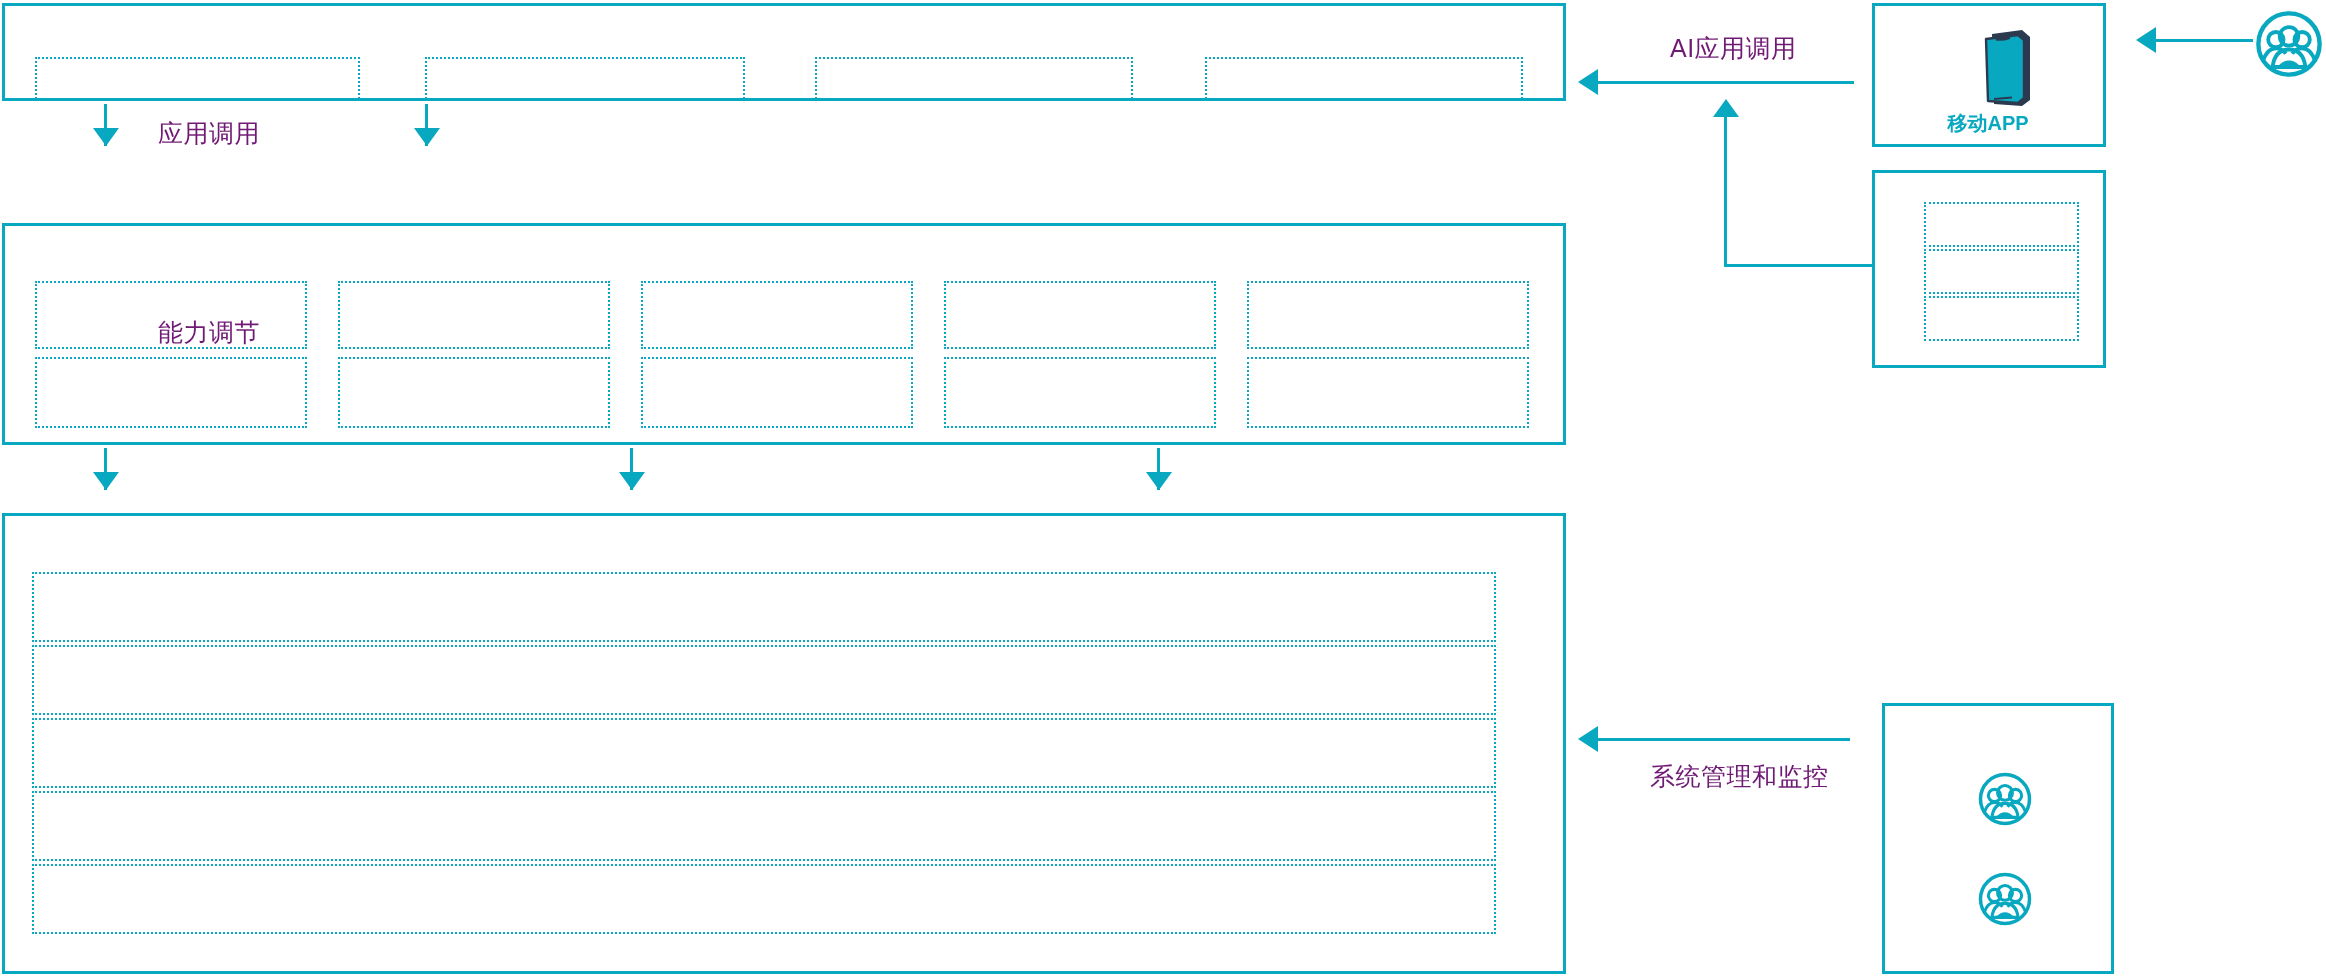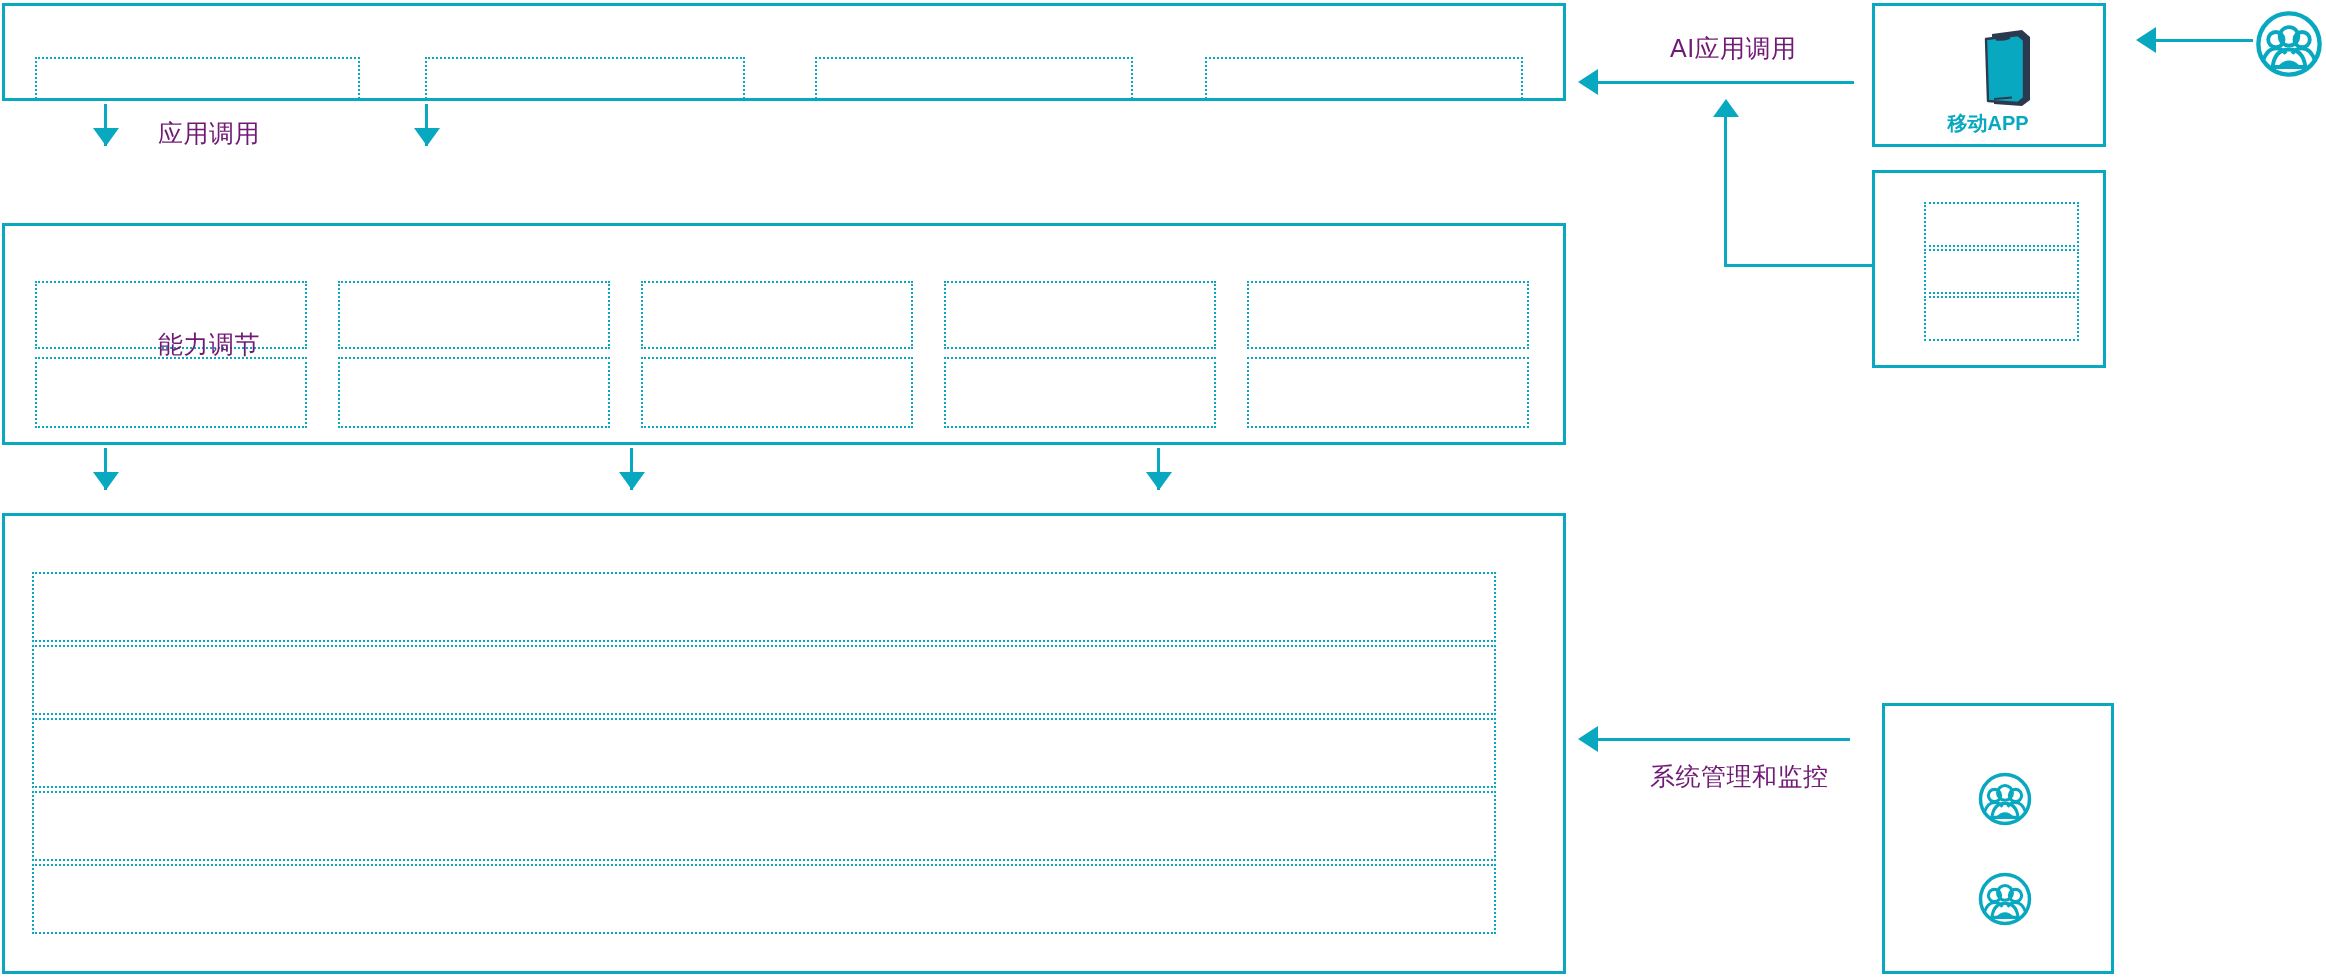--- a/index.html
+++ b/index.html
@@ -130,21 +130,21 @@
 
   <div class="line-v" style="left:104px; top:448px; height:42px;"></div>
   <div class="arrow-down" style="left:93px; top:472px;"></div>
 
   <div class="line-v" style="left:630px; top:448px; height:42px;"></div>
   <div class="arrow-down" style="left:619px; top:472px;"></div>
 
   <div class="line-v" style="left:1157px; top:448px; height:42px;"></div>
   <div class="arrow-down" style="left:1146px; top:472px;"></div>
 
-  <div class="flow-label" style="left:158px; top:328px;">能力调节</div>
+  <div class="flow-label" style="left:158px; top:316px;">能力调节</div>
 
   <div class="solid-box" style="left:2px; top:513px; width:1564px; height:461px;"></div>
 
   <div class="dotted-box" style="left:32px; top:572px; width:1464px; height:70px;"></div>
   <div class="dotted-box" style="left:32px; top:645px; width:1464px; height:70px;"></div>
   <div class="dotted-box" style="left:32px; top:718px; width:1464px; height:70px;"></div>
   <div class="dotted-box" style="left:32px; top:791px; width:1464px; height:70px;"></div>
   <div class="dotted-box" style="left:32px; top:864px; width:1464px; height:70px;"></div>
 
   <div class="line-h" style="left:1596px; top:81px; width:258px;"></div>

